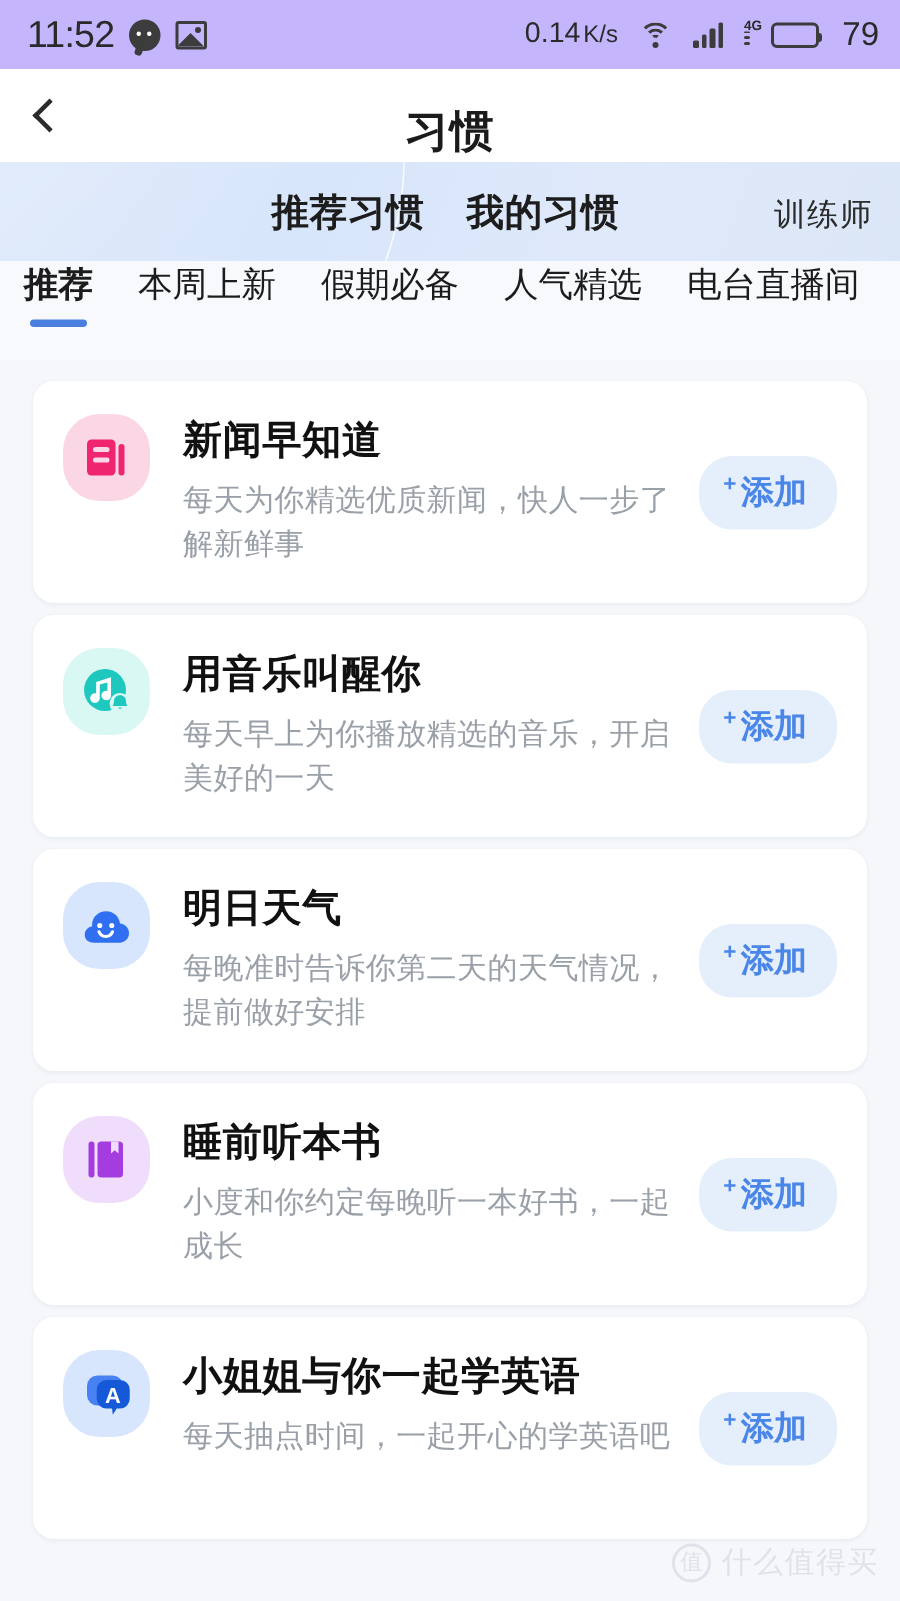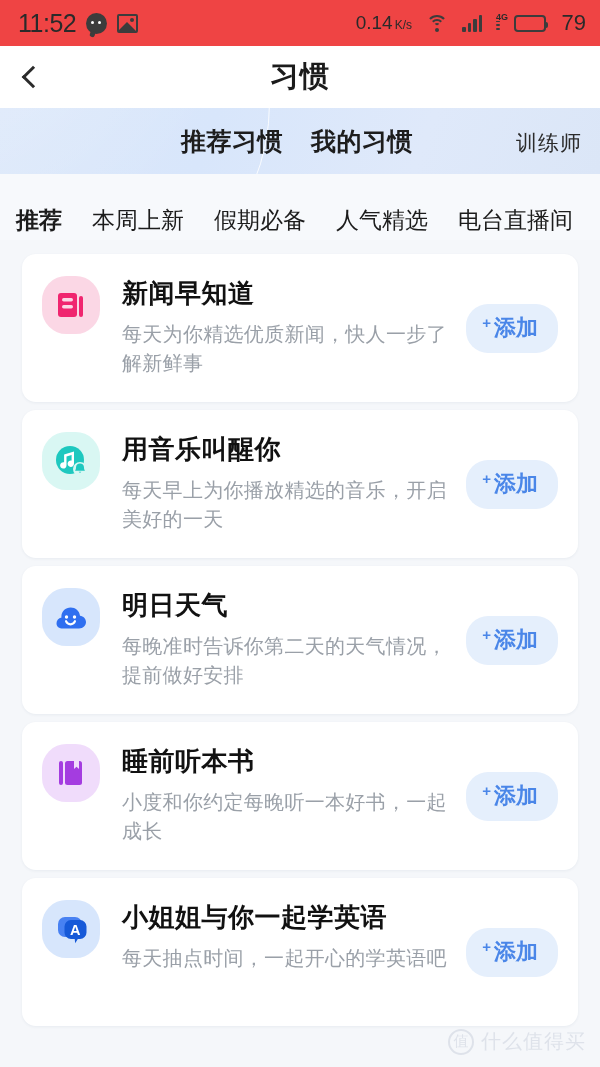--- a/index.html
+++ b/index.html
@@ -7,30 +7,30 @@
   body {
     font-family:"Liberation Sans","DejaVu Sans",sans-serif;
     background:#f5f7fa;
     overflow:hidden;
     position:relative;
   }
 
   
   .statusbar{
     height:46px; width:100%;
-    background:#ef4444;
+    background:#c4b5fd;
     display:flex; align-items:center;
     padding:0 14px 0 18px;
     color:#2a2a2a;
   }
   .sb-left{ display:flex; align-items:center; gap:10px; }
   .sb-time{ font-size:25px; font-weight:400; letter-spacing:-.5px; }
   .sb-right{ margin-left:auto; display:flex; align-items:center; gap:14px; }
   .sb-net{ font-size:19px; display:flex; align-items:baseline; gap:2px;}
-  .sb-net .ks{ font-size:12px; }
+  .sb-net .ks{ font-size:16px; }
   .sb-batt-num{ font-size:22px; margin-left:2px; }
 
   .ico-chat{
     width:21px;height:21px;border-radius:50%;background:#3c3c3c;position:relative;
   }
   .ico-chat:before,.ico-chat:after{
     content:"";position:absolute;top:8px;width:3px;height:3px;border-radius:50%;background:#fff;
   }
   .ico-chat:before{left:5px;} .ico-chat:after{left:12px;}
   .ico-chat .tail{
@@ -67,21 +67,21 @@
   .battery{
     width:32px;height:17px;border:2px solid #3c3c3c;border-radius:4px;position:relative;padding:2px;
   }
   .battery:after{
     content:"";position:absolute;right:-4px;top:5px;width:2.5px;height:6px;background:#3c3c3c;border-radius:0 2px 2px 0;
   }
   .battery .fill{ height:100%; background:#3c3c3c; border-radius:1px; }
 
   
   .navbar{
-    height:62px; background:#fff; display:flex; align-items:center;
+    height:62px; background:#fff; display:flex; align-items:flex-end;
     position:relative;
   }
   .back-btn{
     width:62px;height:62px;display:flex;align-items:center;justify-content:center;cursor:pointer;
   }
   .chev{
     width:16px;height:16px;border-left:3px solid #2b2b2b;border-bottom:3px solid #2b2b2b;
     transform:rotate(45deg); margin-left:4px;
   }
   .nav-title{
@@ -110,21 +110,21 @@
     position:relative;display:flex;align-items:baseline;width:100%;
     padding:0 18px 0 0;
   }
   .seg{ font-size:25px;font-weight:700;color:#1d1d1d;cursor:pointer;letter-spacing:.5px; }
   .seg.s1{ margin-left:181px; }
   .seg.s2{ margin-left:28px; }
   .seg.s3{ margin-left:auto; font-size:21px; font-weight:400; color:#2b2b2b; letter-spacing:1px;}
 
   
   .cattabs{
-    height:66px;background:#f7f9fc;display:flex;align-items:flex-end;
+    height:66px;background:#f7f9fc;display:flex;align-items:flex-start;
     padding-left:16px; gap:30px; overflow:hidden; position:relative;
     white-space:nowrap;
   }
   .cat{
     font-size:23px;color:#1c1c1c;position:relative;cursor:pointer;
     padding-bottom:4px; flex:0 0 auto;
   }
   .cat.active{ font-weight:700; }
   .cat.active:after{
     content:"";position:absolute;left:50%;transform:translateX(-50%);

